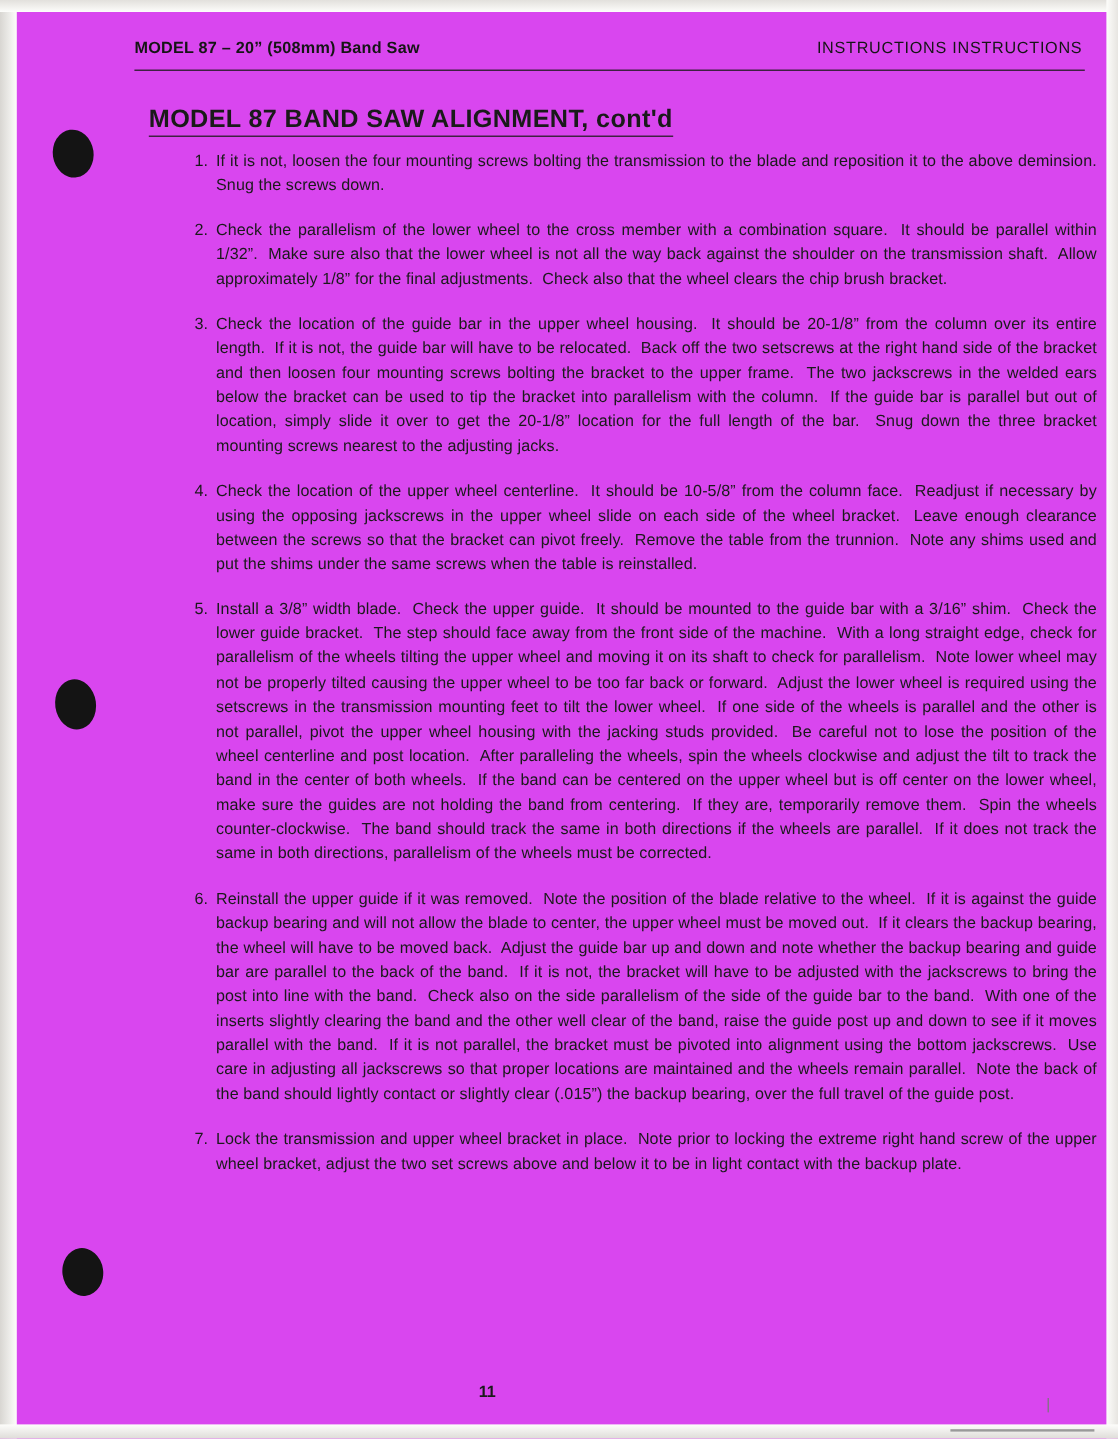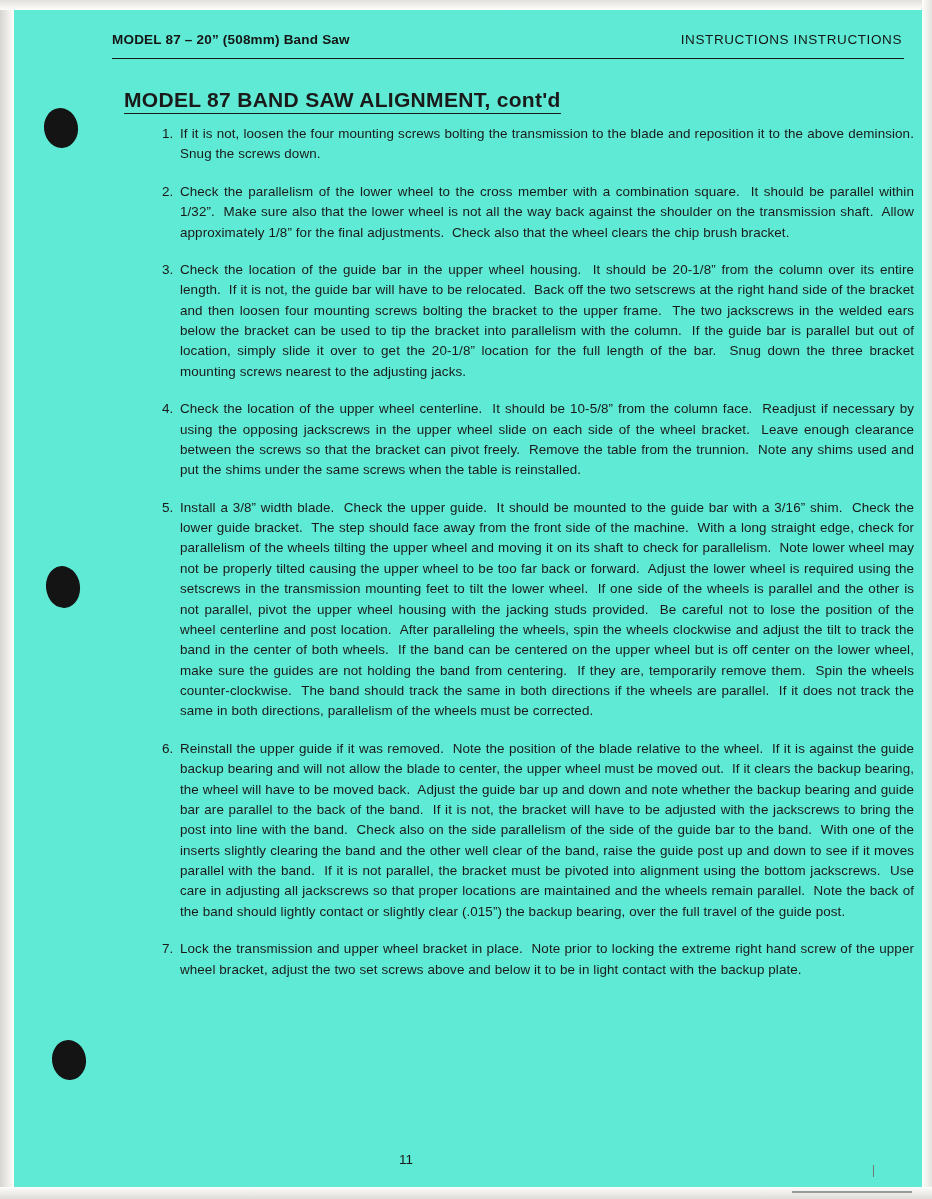--- a/index.html
+++ b/index.html
@@ -8,21 +8,21 @@
     background: #ffffff;
   }
   body {
     font-family: "Liberation Sans", sans-serif;
     color: #1a1a1a;
   }
   .page {
     position: relative;
     width: 932px;
     height: 1199px;
-    background: #5eead4;
+    background: #d946ef;
     overflow: hidden;
   }
   
   .scan-edge-left {
     position: absolute;
     left: 0; top: 0;
     width: 14px; height: 1199px;
     background: linear-gradient(to right, #d8d6d2, #fdfdfb);
   }
   .scan-edge-top {
@@ -119,20 +119,21 @@
     letter-spacing: 0.1px;
     white-space: pre-wrap;
   }
   .page-number {
     position: absolute;
     left: 0;
     width: 812px;
     top: 1152px;
     text-align: center;
     font-size: 13.5px;
+    font-weight: bold;
   }
   .tick {
     position: absolute;
     right: 58px;
     bottom: 22px;
     width: 1px;
     height: 12px;
     background: #777;
   }
   .bottom-smudge {

